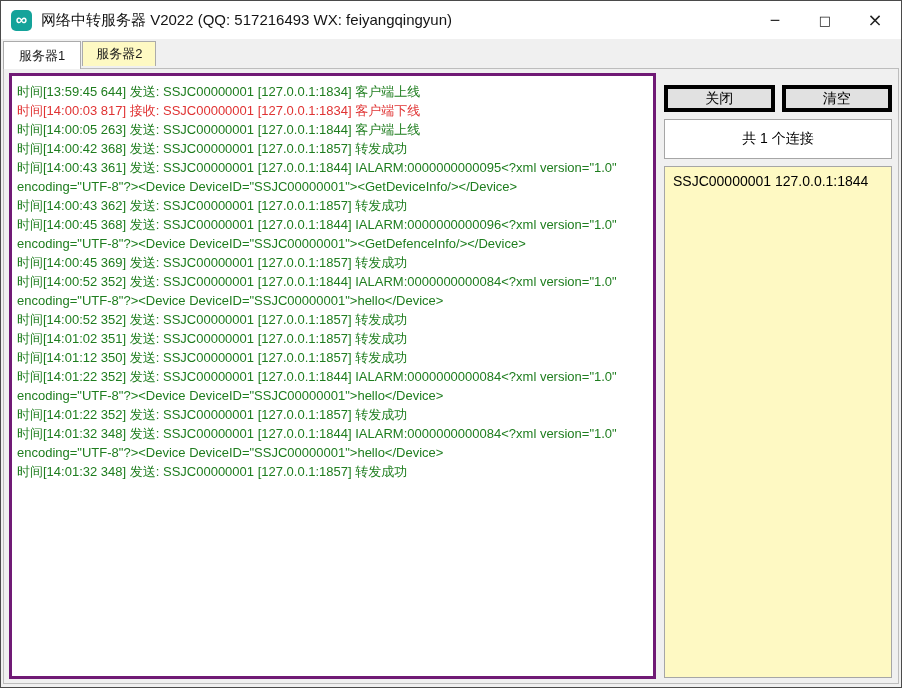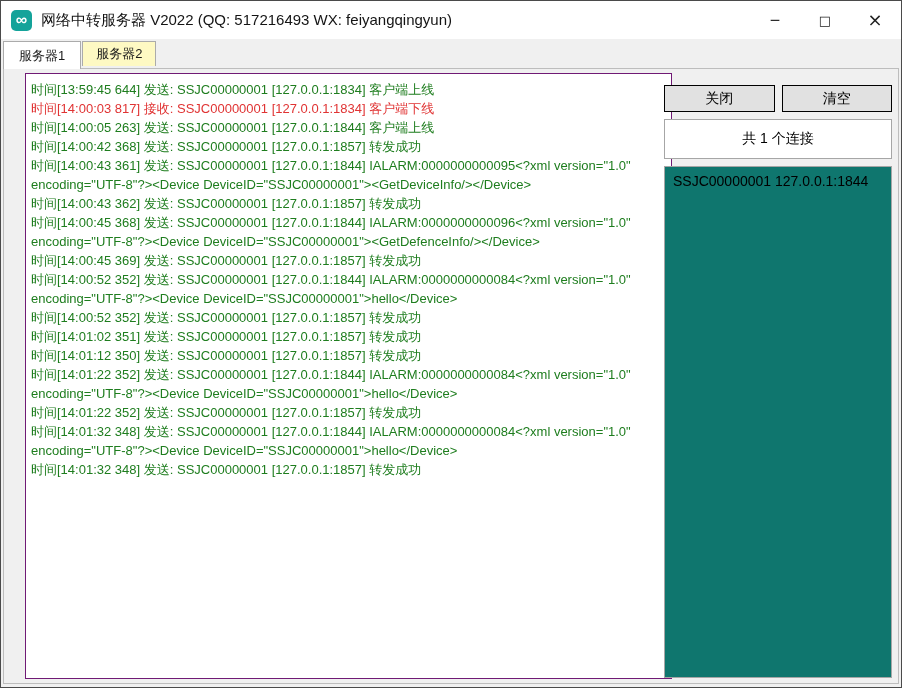--- a/index.html
+++ b/index.html
@@ -67,27 +67,26 @@
     border: 1px solid #bdbdbd;
     background: #f0f0f0;
     z-index: 1;
   }
 
   
   .log-area {
     position: absolute; left: 8px; top: 72px;
     width: 647px; height: 606px;
     background: #ffffff;
-    border: 1px solid #701a75;
+    border: 3px solid #701a75;
     padding: 6px 5px;
     font-size: 13px; line-height: 19px;
     overflow: hidden;
     overflow-wrap: break-word;
     z-index: 2;
-    margin-left: 16px;
   }
   .log-entry.send    { color: var(--send, #1e7d1e); }
   .log-entry.receive { color: var(--receive, #e03333); }
 
   
   .side-panel {
     position: absolute; left: 663px; top: 76px;
     width: 228px; height: 601px;
     display: flex; flex-direction: column;
     z-index: 2;
@@ -99,35 +98,35 @@
     border: 1px solid #808080;
     padding: 0 6px;
     font-size: 15px; color: #000;
     font-family: "Liberation Sans", "DejaVu Sans", sans-serif;
     background: #fff;
   }
   .btn-row { display: flex; gap: 7px; margin-top: 8px; height: 27px; flex: 0 0 auto; }
   .panel-btn {
     flex: 1; height: 27px;
     background: #e1e1e1;
-    border: 1px solid #000000;
+    border: 4px solid #000000;
     font-size: 14px; color: #000;
     font-family: "Liberation Sans", "DejaVu Sans", sans-serif;
     cursor: default;
   }
   .conn-count {
     margin-top: 7px; height: 40px; flex: 0 0 auto;
     background: #ffffff;
     border: 1px solid #a6a6a6;
     display: flex; align-items: center; justify-content: center;
     font-size: 14px; color: #000;
   }
   .conn-list {
     margin-top: 7px; flex: 1;
-    background: #0f766e;
+    background: #fef9c3;
     border: 1px solid #a6a6a6;
     overflow: hidden;
     padding-top: 4px;
   }
   .conn-item {
     padding: 2px 8px;
     font-size: 14px; color: #000;
     white-space: nowrap;
   }
 </style>

